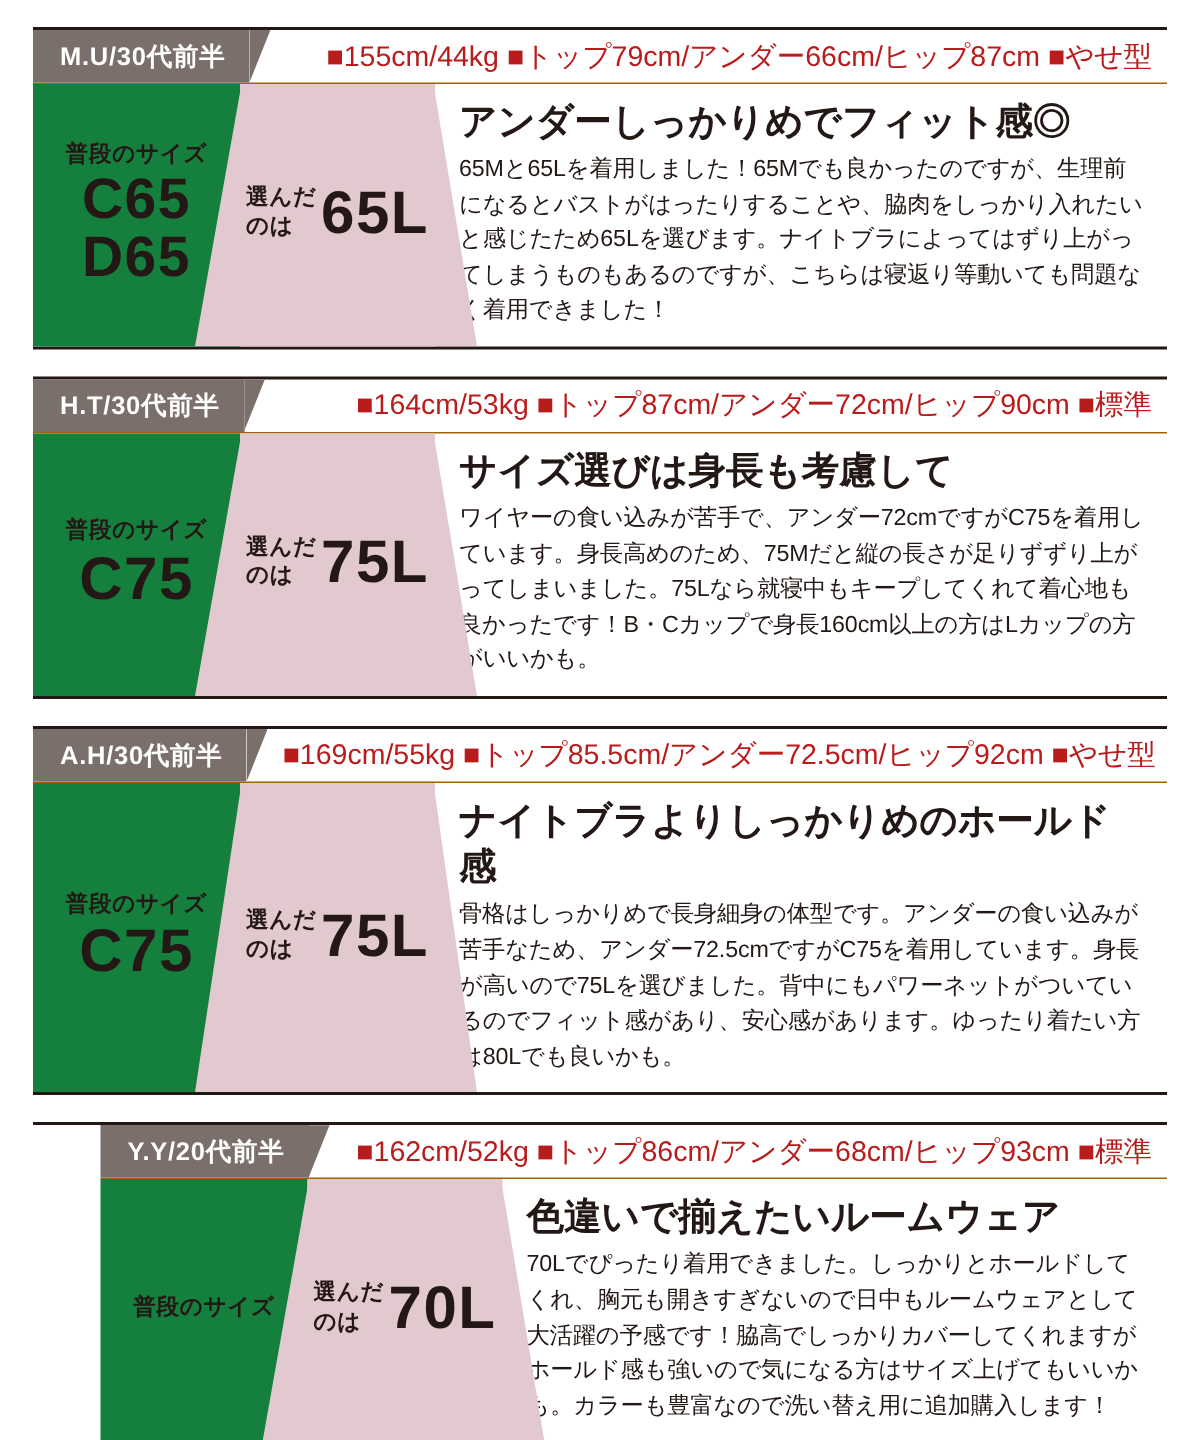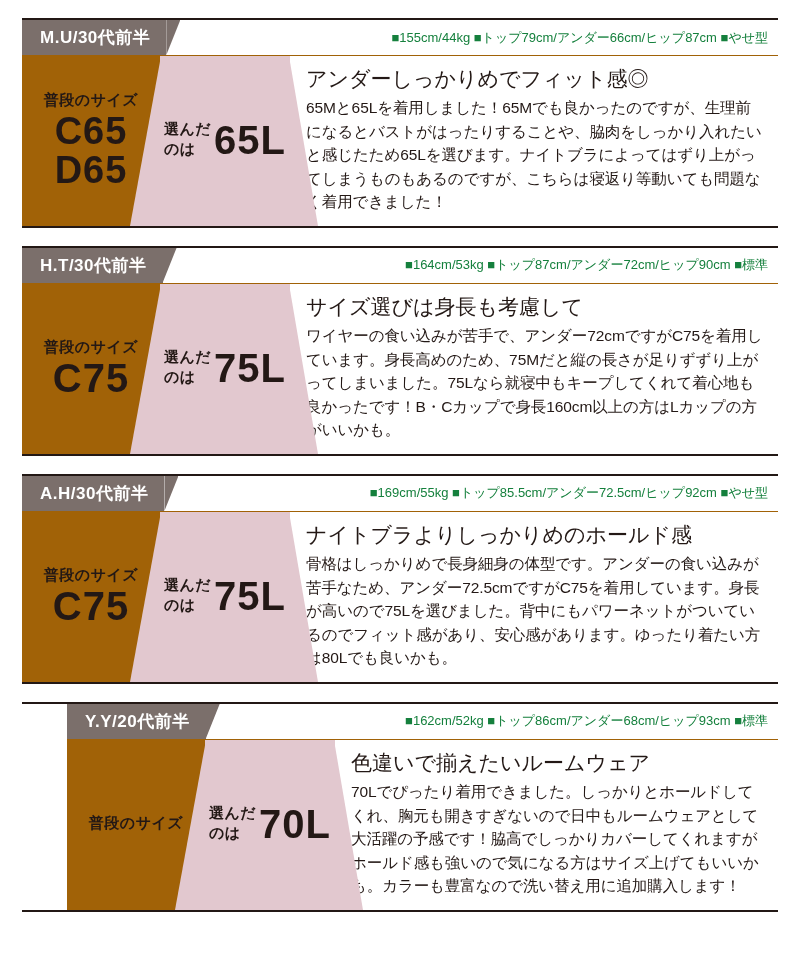--- a/index.html
+++ b/index.html
@@ -55,42 +55,42 @@
     bottom: 0;
     width: 14px;
     background: #7b6f6b;
     clip-path: polygon(0 0, 0 100%, 100% 0);
   }
   .rv-spec {
     flex: 1;
     display: flex;
     align-items: center;
     justify-content: flex-end;
-    font-size: 13px;
+    font-size: 19px;
     letter-spacing: 0px;
     padding: 4px 10px 4px 24px;
-    color: #15803d;
+    color: #b91c1c;
     white-space: nowrap;
   }
 
   
   .rv-body {
     display: flex;
     align-items: stretch;
   }
   .rv-sizes {
     width: 268px;
     display: flex;
     align-items: stretch;
     position: relative;
     flex: none;
   }
   .sz-usual {
     width: 138px;
-    background: #a16207;
+    background: #15803d;
     display: flex;
     flex-direction: column;
     align-items: center;
     justify-content: center;
     padding: 10px 4px 12px 4px;
     position: relative;
     z-index: 1;
   }
   .sz-chosen {
     width: 130px;
@@ -139,22 +139,22 @@
     letter-spacing: 1px;
   }
   .sz-value.two-line { font-size: 38px; }
 
   .rv-text {
     flex: 1;
     padding: 10px 14px 12px 16px;
     min-width: 0;
   }
   .rv-title {
-    font-size: 21px;
-    font-weight: normal;
+    font-size: 25px;
+    font-weight: bold;
     line-height: 1.25;
     margin: 0 0 4px 0;
     letter-spacing: 0px;
   }
   .rv-comment {
     font-size: 15.5px;
     line-height: 1.52;
     margin: 0;
     letter-spacing: -0.1px;
   }

